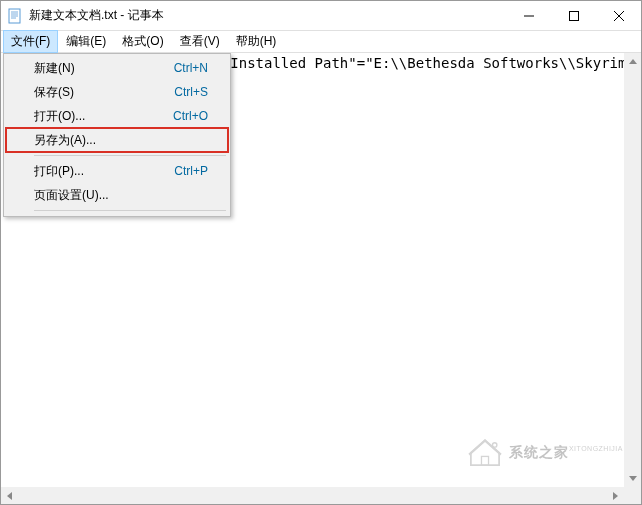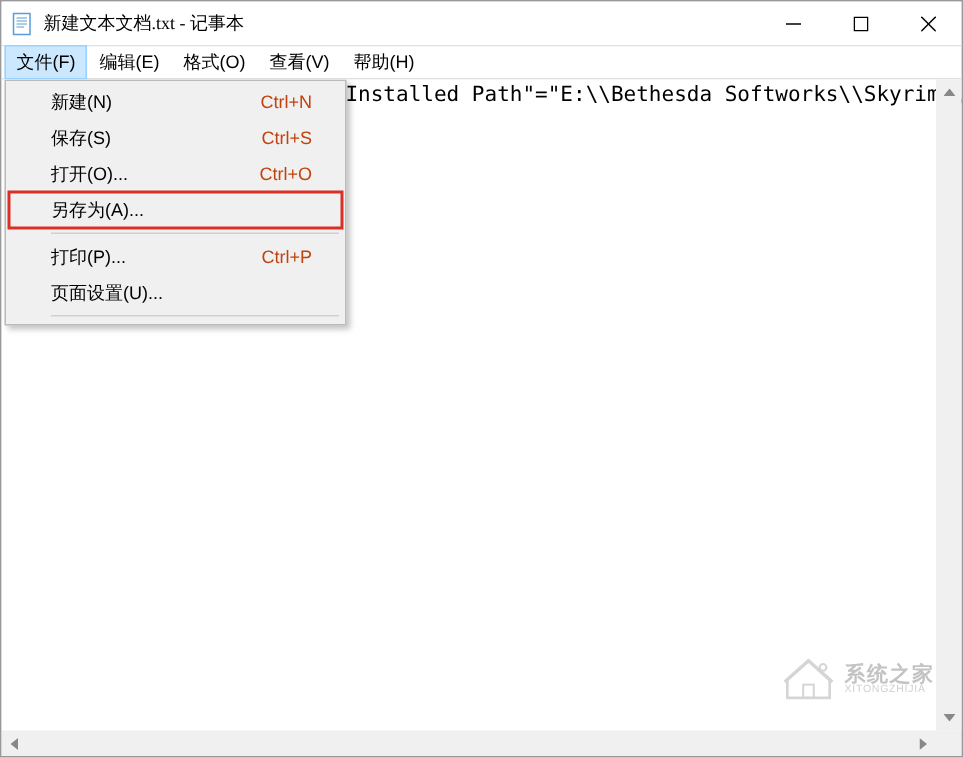--- a/index.html
+++ b/index.html
@@ -13,21 +13,20 @@
       position: relative;
       border: 1px solid #999;
     }
     .titlebar {
       height: 30px;
       background: #fff;
       display: flex;
       align-items: center;
       padding-left: 6px;
       border-bottom: 1px solid #e0e0e0;
-      font-family: Liberation Serif, serif;
     }
     .titlebar-icon {
       width: 16px;
       height: 16px;
       margin-right: 6px;
       display: inline-flex;
       align-items: center;
       justify-content: center;
     }
     .titlebar-title {
@@ -93,21 +92,21 @@
     .dropdown-item {
       display: flex;
       align-items: center;
       height: 24px;
       padding: 0 20px 0 28px;
       font-size: 12px;
       cursor: default;
       position: relative;
     }
     .dropdown-item .label { flex: 1; }
-    .dropdown-item .shortcut { color: #c2410c; font-size: 12px; }
+    .dropdown-item .shortcut { color: #0369a1; font-size: 12px; }
     .dropdown-separator {
       height: 1px;
       background: #d0d0d0;
       margin: 3px 2px 3px 28px;
     }
     .dropdown-item.highlighted {
       outline: 2px solid #d93025;
       outline-offset: -1px;
     }
     .scrollbar-v {
@@ -157,21 +156,21 @@
       align-items: center;
       gap: 6px;
       pointer-events: none;
     }
     .watermark-icon {
       width: 36px;
       height: 30px;
     }
     .watermark-text {
       display: flex;
-      flex-direction: column;
+      flex-direction: row;
       line-height: 1;
     }
     .watermark-cn {
       font-size: 14px;
       font-weight: bold;
       color: #555;
       letter-spacing: 1px;
     }
     .watermark-en {
       font-size: 7px;

